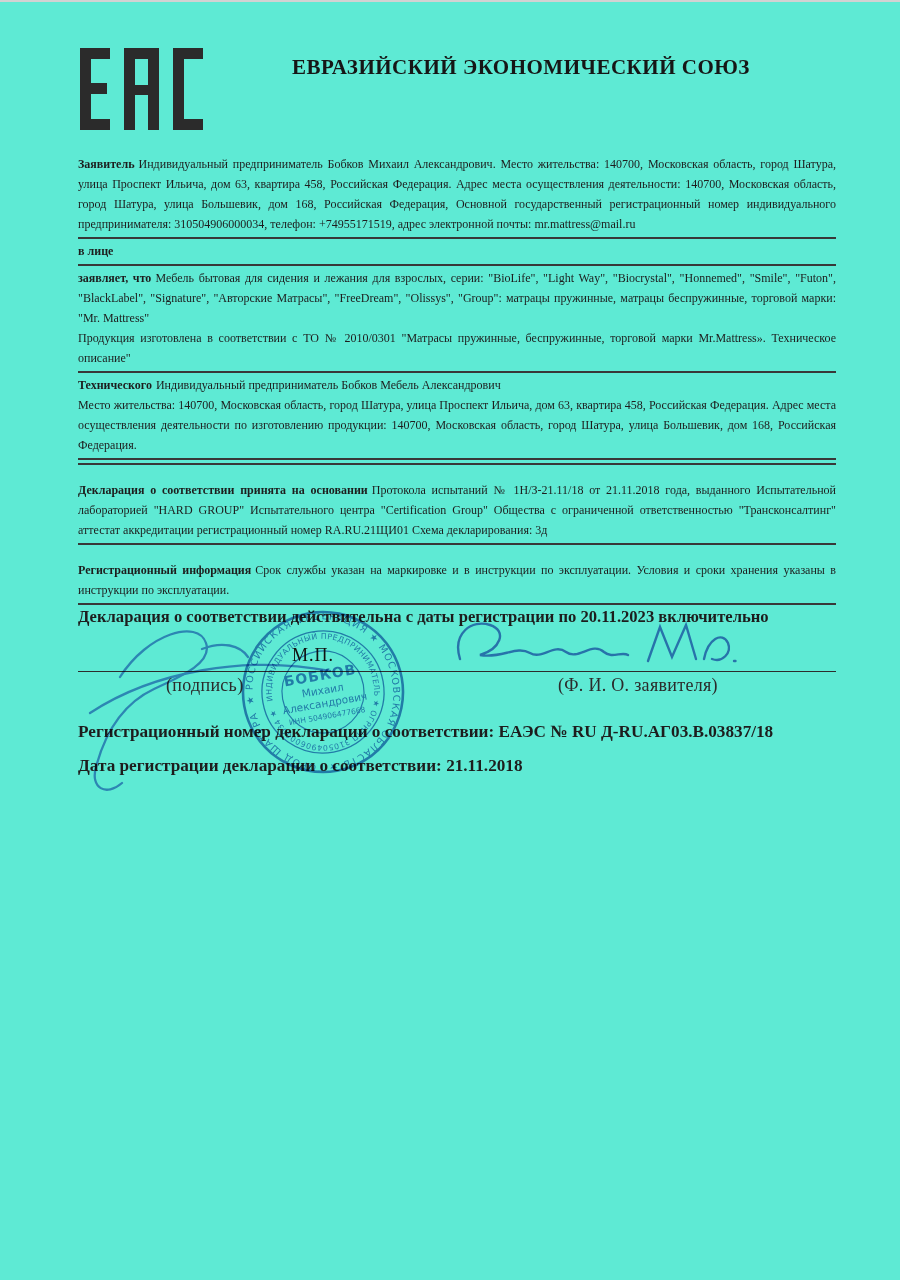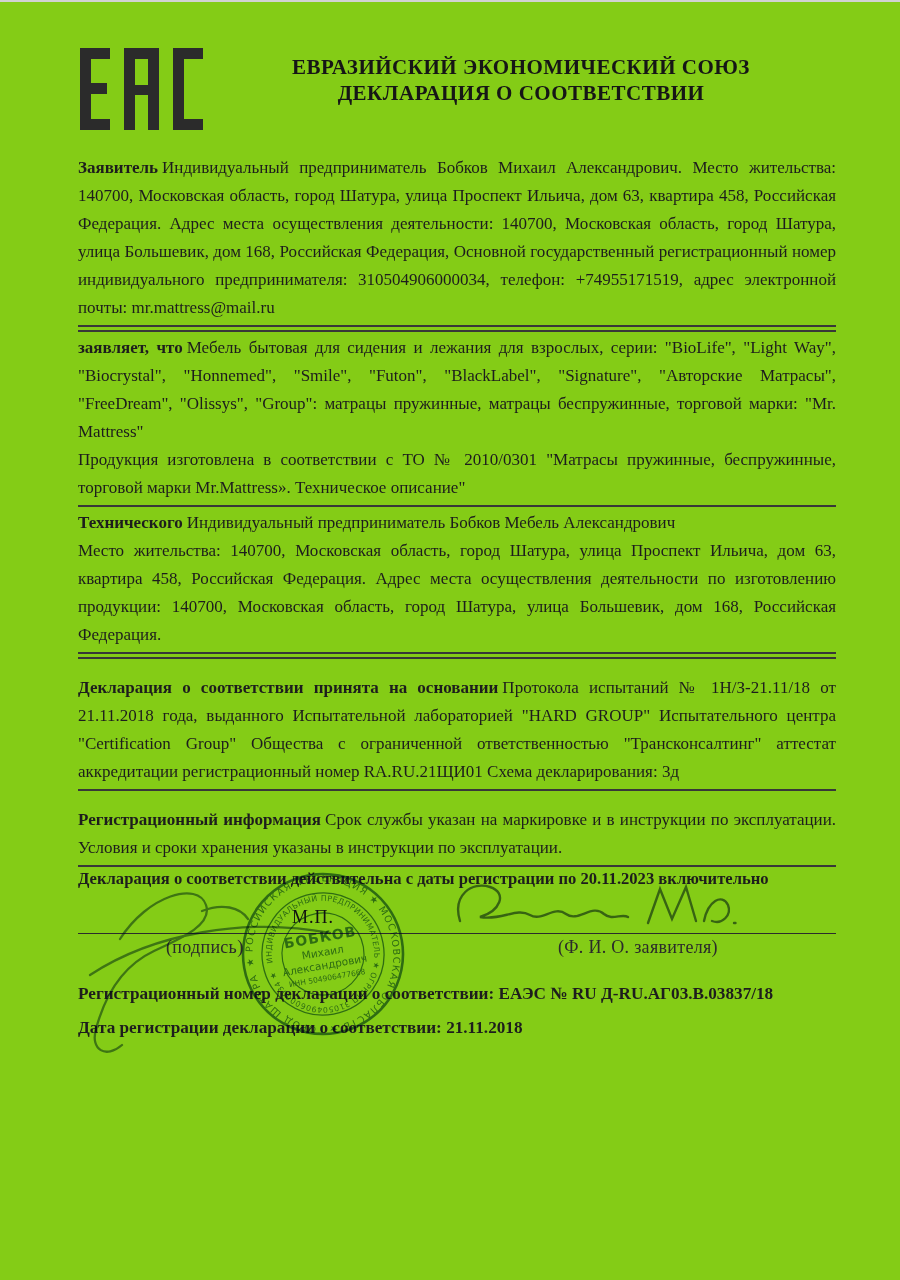--- a/index.html
+++ b/index.html
@@ -1,19 +1,19 @@
 <!DOCTYPE html>
 <html><head>
 <meta charset="utf-8">
 <style>
   html,body{margin:0;padding:0;background:#ffffff;}
   .page{
     position:relative;
     width:900px;height:1280px;
-    background:#84cc16;
+    background:#5eead4;
     font-family:"Liberation Serif", serif;
     color:#1d1d1d;
     overflow:hidden;
     border-top:2px solid #d2d2d2;
     box-sizing:border-box;
   }
   .content{
     position:absolute;
     left:78px; top:40px;
     width:758px;
@@ -26,22 +26,22 @@
     text-align:center;
     font-weight:bold;
     font-size:21px;
     letter-spacing:.5px;
     line-height:26px;
     padding-top:12px;
     color:#161616;
   }
   
   .para{
-    font-size:17px;
-    line-height:28px;
+    font-size:12px;
+    line-height:20px;
     text-align:justify;
   }
   .plabel{font-weight:bold;margin-right:4px;}
   .rule{border:none;border-top:2px solid #383838;margin:3px 0 2px 0;height:0;}
   .gap12{height:13px;}
   .boldline{font-weight:bold;font-size:16.6px;line-height:20px;}
   .reg{font-weight:bold;font-size:17.2px;line-height:21px;margin-top:0;}
   
   .sigzone{position:relative;height:62px;margin-top:2px;}
   .sigline{position:absolute;left:0;right:0;top:42px;border-top:1.5px solid #2c2c2c;}
@@ -99,27 +99,27 @@
           <rect x="46" y="2" width="35" height="11"></rect>
           <rect x="46" y="39" width="35" height="10"></rect>
 
           <rect x="95" y="2" width="11" height="82"></rect>
           <rect x="95" y="2" width="30" height="11"></rect>
           <rect x="95" y="73" width="30" height="11"></rect>
         </g>
       </svg>
       <div class="titles">
         <div>ЕВРАЗИЙСКИЙ ЭКОНОМИЧЕСКИЙ СОЮЗ</div>
-        <div>ДЕКЛАРАЦИЯ О СООТВЕТСТВИИ</div>
       </div>
     </div>
 
     <div class="para"><b class="plabel">Заявитель</b><span>Индивидуальный предприниматель Бобков Михаил Александрович. Место жительства: 140700, Московская область, город Шатура, улица Проспект Ильича, дом 63, квартира 458, Российская Федерация. Адрес места осуществления деятельности: 140700, Московская область, город Шатура, улица Большевик, дом 168, Российская Федерация, Основной государственный регистрационный номер индивидуального предпринимателя: 310504906000034, телефон: +74955171519, адрес электронной почты: mr.mattress@mail.ru</span></div>
     <hr class="rule">
 
+    <div class="para"><b class="plabel">в лице</b></div>
     <hr class="rule">
 
     <div class="para">
       <div><b class="plabel">заявляет, что</b><span>Мебель бытовая для сидения и лежания для взрослых, серии: "BioLife", "Light Way", "Biocrystal", "Honnemed", "Smile", "Futon", "BlackLabel", "Signature", "Авторские Матрасы", "FreeDream", "Olissys", "Group": матрацы пружинные, матрацы беспружинные, торговой марки: "Mr. Mattress"</span></div>
       <div>Продукция изготовлена в соответствии с ТО № 2010/0301 "Матрасы пружинные, беспружинные, торговой марки Mr.Mattress». Техническое описание"</div>
     </div>
     <hr class="rule">
 
     <div class="para">
       <div><b class="plabel">Технического</b><span>Индивидуальный предприниматель Бобков Мебель Александрович</span></div>

